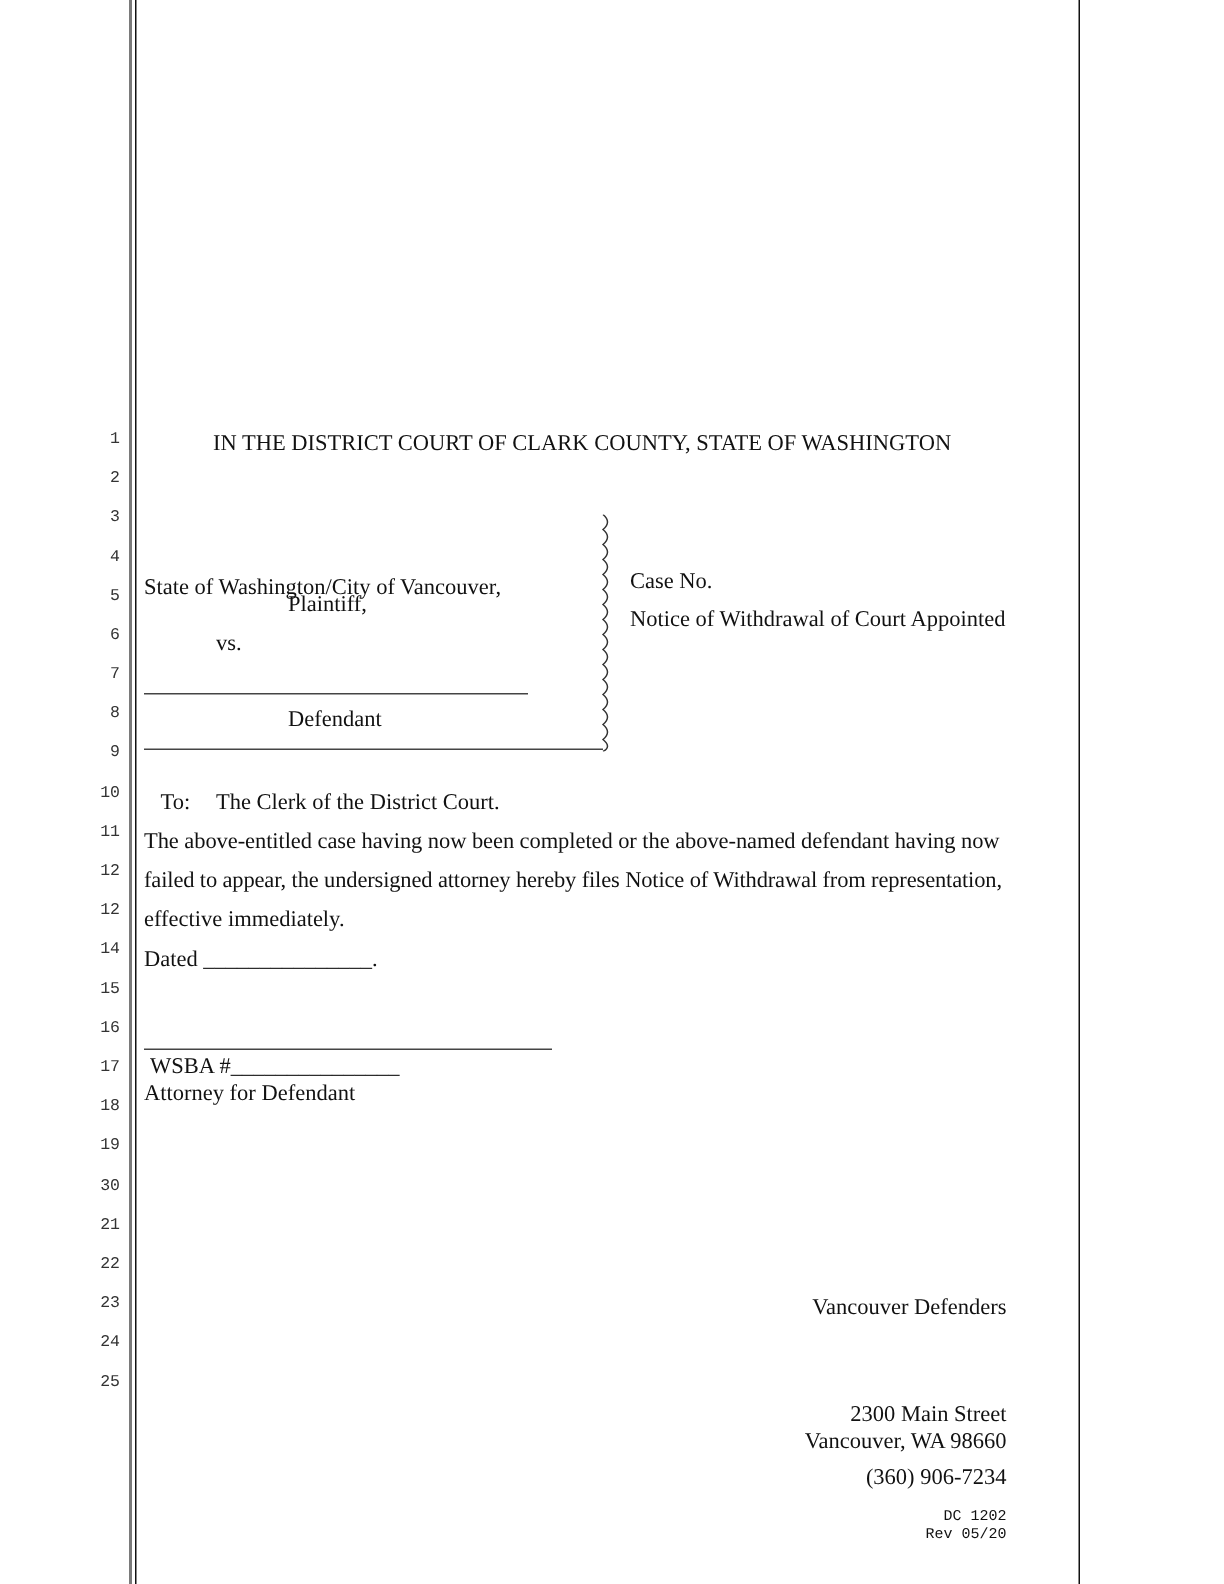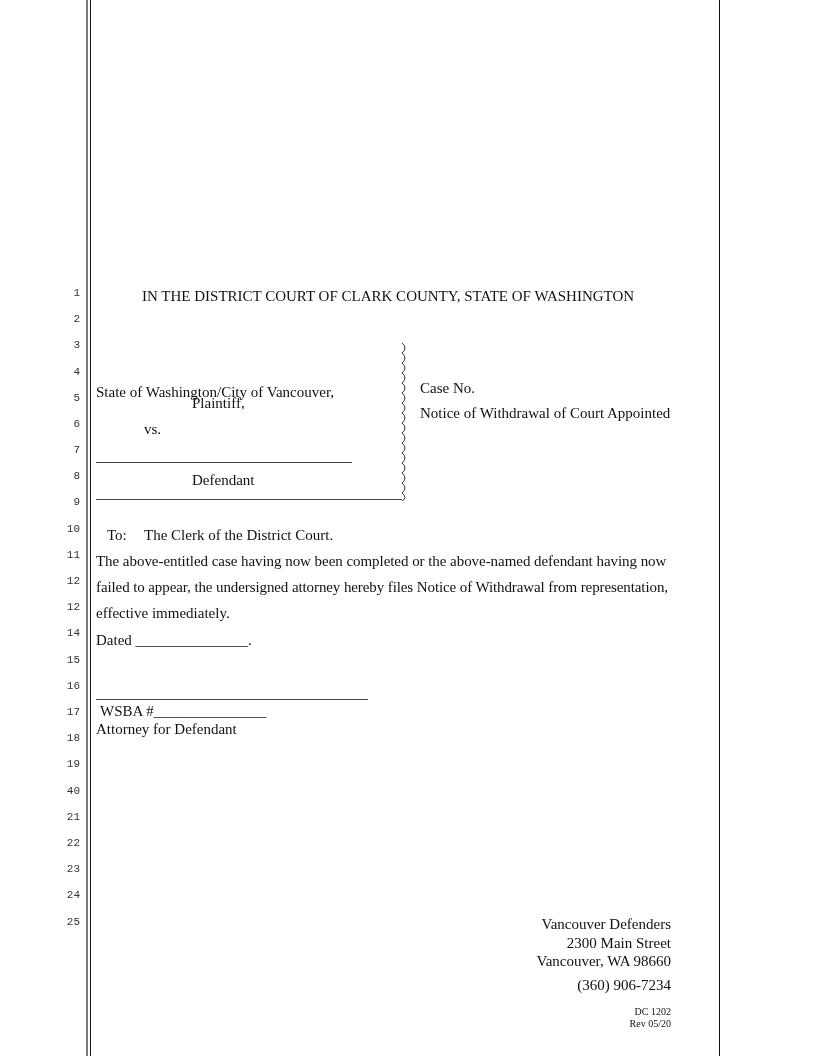--- a/index.html
+++ b/index.html
@@ -5,21 +5,21 @@
   html, body { margin: 0; padding: 0; background: #ffffff; }
   body { width: 816px; height: 1056px; position: relative; overflow: hidden;
          font-family: "Liberation Serif", "DejaVu Serif", serif; color: #111; }
   .abs { position: absolute; white-space: nowrap; }
   .border-l1 { position: absolute; left: 86px; top: 0; width: 2px; height: 1056px; background: #7a7a7a; }
   .border-l2 { position: absolute; left: 90px; top: 0; width: 1px; height: 1056px; background: #111; }
   .border-r  { position: absolute; left: 719px; top: 0; width: 1px; height: 1056px; background: #111; }
   .lnum { position: absolute; left: 50px; width: 30px; text-align: right;
           font-family: "Liberation Mono", "DejaVu Sans Mono", monospace; font-size: 11px; color: #333; }
   .t15 { font-size: 15px; }
-  .small { font-size: 10px; }
+  .small { font-size: 10px; font-family: Liberation Mono, monospace; }
   .hline { position: absolute; height: 1px; background: #444; }
   .brace { position: absolute; left: 398px; top: 343px; width: 12px; height: 158px; }
   .right { text-align: right; }
 </style>
 </head>
 <body>
 
 <div class="border-l1"></div>
 <div class="border-l2"></div>
 <div class="border-r"></div>
@@ -37,21 +37,21 @@
   <div class="lnum" style="top:523px">10</div>
   <div class="lnum" style="top:549px">11</div>
   <div class="lnum" style="top:575px">12</div>
   <div class="lnum" style="top:601px">12</div>
   <div class="lnum" style="top:627px">14</div>
   <div class="lnum" style="top:654px">15</div>
   <div class="lnum" style="top:680px">16</div>
   <div class="lnum" style="top:706px">17</div>
   <div class="lnum" style="top:732px">18</div>
   <div class="lnum" style="top:758px">19</div>
-  <div class="lnum" style="top:785px">40</div>
+  <div class="lnum" style="top:785px">30</div>
   <div class="lnum" style="top:811px">21</div>
   <div class="lnum" style="top:837px">22</div>
   <div class="lnum" style="top:863px">23</div>
   <div class="lnum" style="top:889px">24</div>
   <div class="lnum" style="top:916px">25</div>
 </div>
 
 <div class="abs t15" style="left:142px; top:288px;text-align:center;">IN THE DISTRICT COURT OF CLARK COUNTY, STATE OF WASHINGTON</div>
 
 <div class="abs t15" style="left:96px; top:368px;margin-top:16px;">State of Washington/City of Vancouver,</div>
@@ -79,18 +79,18 @@
   <span>Dated</span>
   <span>_______________.</span>
 </div>
 
 <div class="hline" style="left:96px; top:699px; width:272px;"></div>
 <div class="abs t15" style="left:100px; top:703px;">
   <span>WSBA #</span><span>_______________</span>
 </div>
 <div class="abs t15" style="left:96px; top:721px;text-align:right;">Attorney for Defendant</div>
 
-<div class="abs t15 right" style="right:145px; top:916px;">Vancouver Defenders</div>
+<div class="abs t15 right" style="right:145px; top:864px;">Vancouver Defenders</div>
 <div class="abs t15 right" style="right:145px; top:935px;">2300 Main Street</div>
 <div class="abs t15 right" style="right:145px; top:953px;">Vancouver, WA 98660</div>
 <div class="abs t15 right" style="right:145px; top:977px;">(360) 906-7234</div>
 <div class="abs small right" style="right:145px; top:1006px;">DC 1202</div>
 <div class="abs small right" style="right:145px; top:1018px;">Rev 05/20</div>
 
 </body></html>

